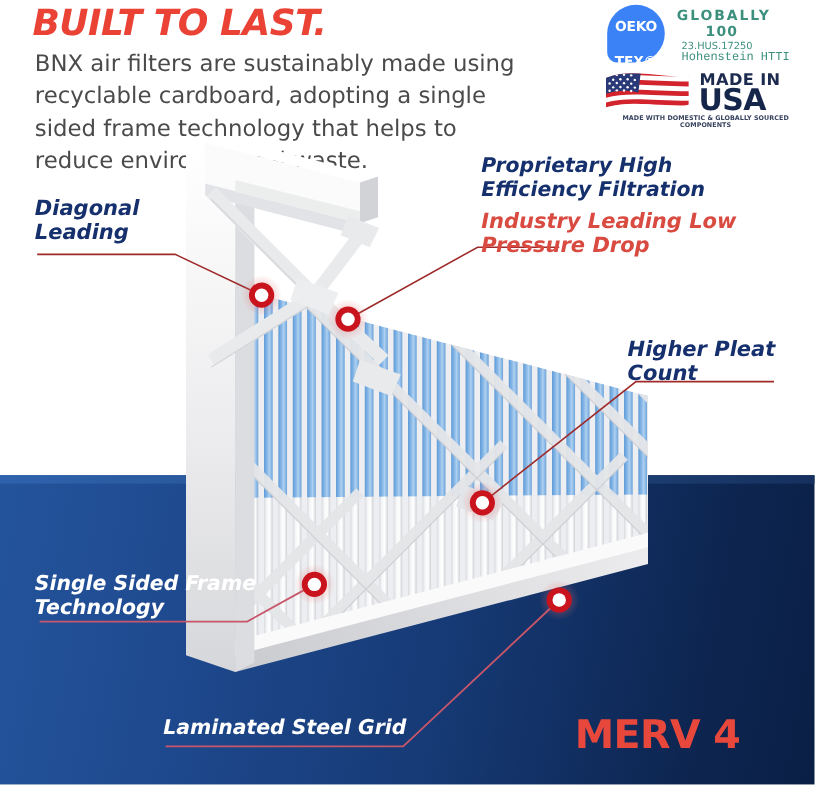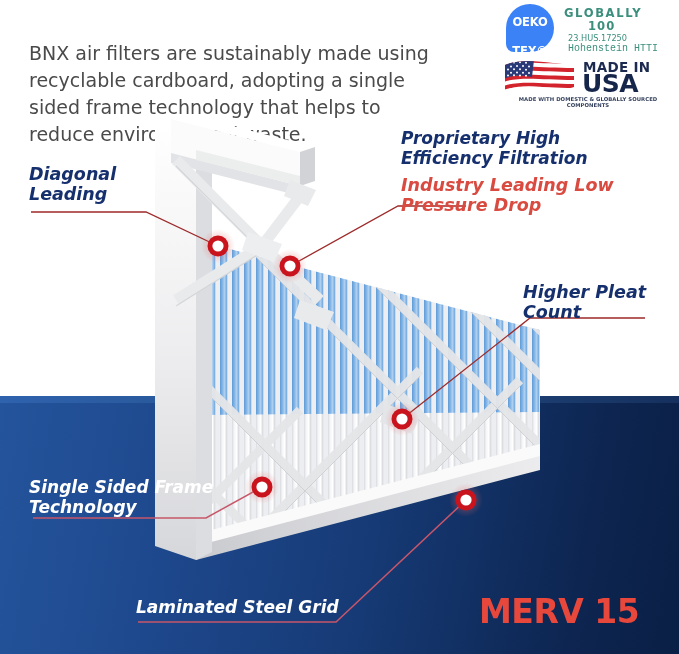--- a/index.html
+++ b/index.html
@@ -199,20 +199,21 @@
 </style>
 </head>
 <body>
 
 <div id="infographic">
 
   <div class="bg-white"></div>
   <div class="bg-blue"></div>
   <div class="bg-blue-edge"></div>
 
+  <div class="headline">BUILT TO LAST.</div>
   <div class="subcopy">BNX air filters are sustainably made using recyclable cardboard, adopting a single sided frame technology that helps to reduce environmental waste.</div>
 
   <div class="oeko">
     <div class="oeko-mark">
       <div class="oeko-mark-t1">OEKO</div>
       <div class="oeko-mark-t2">TEX®</div>
     </div>
     <div class="oeko-std">GLOBALLY</div>
     <div class="oeko-100">100</div>
     <div class="oeko-code">23.HUS.17250</div>
@@ -474,15 +475,15 @@
   <div class="callout c-red   co-pressure">Industry Leading Low
 Pressure Drop</div>
   <div class="callout c-navy  co-proprietary">Proprietary High
 Efficiency Filtration</div>
   <div class="callout c-navy  co-pleat">Higher Pleat
 Count</div>
   <div class="callout c-white co-steel">Laminated Steel Grid</div>
   <div class="callout c-white co-frame">Single Sided Frame
 Technology</div>
 
-  <div class="merv">MERV 15</div>
+  <div class="merv">MERV 4</div>
 
 </div>
 
 </body></html>

